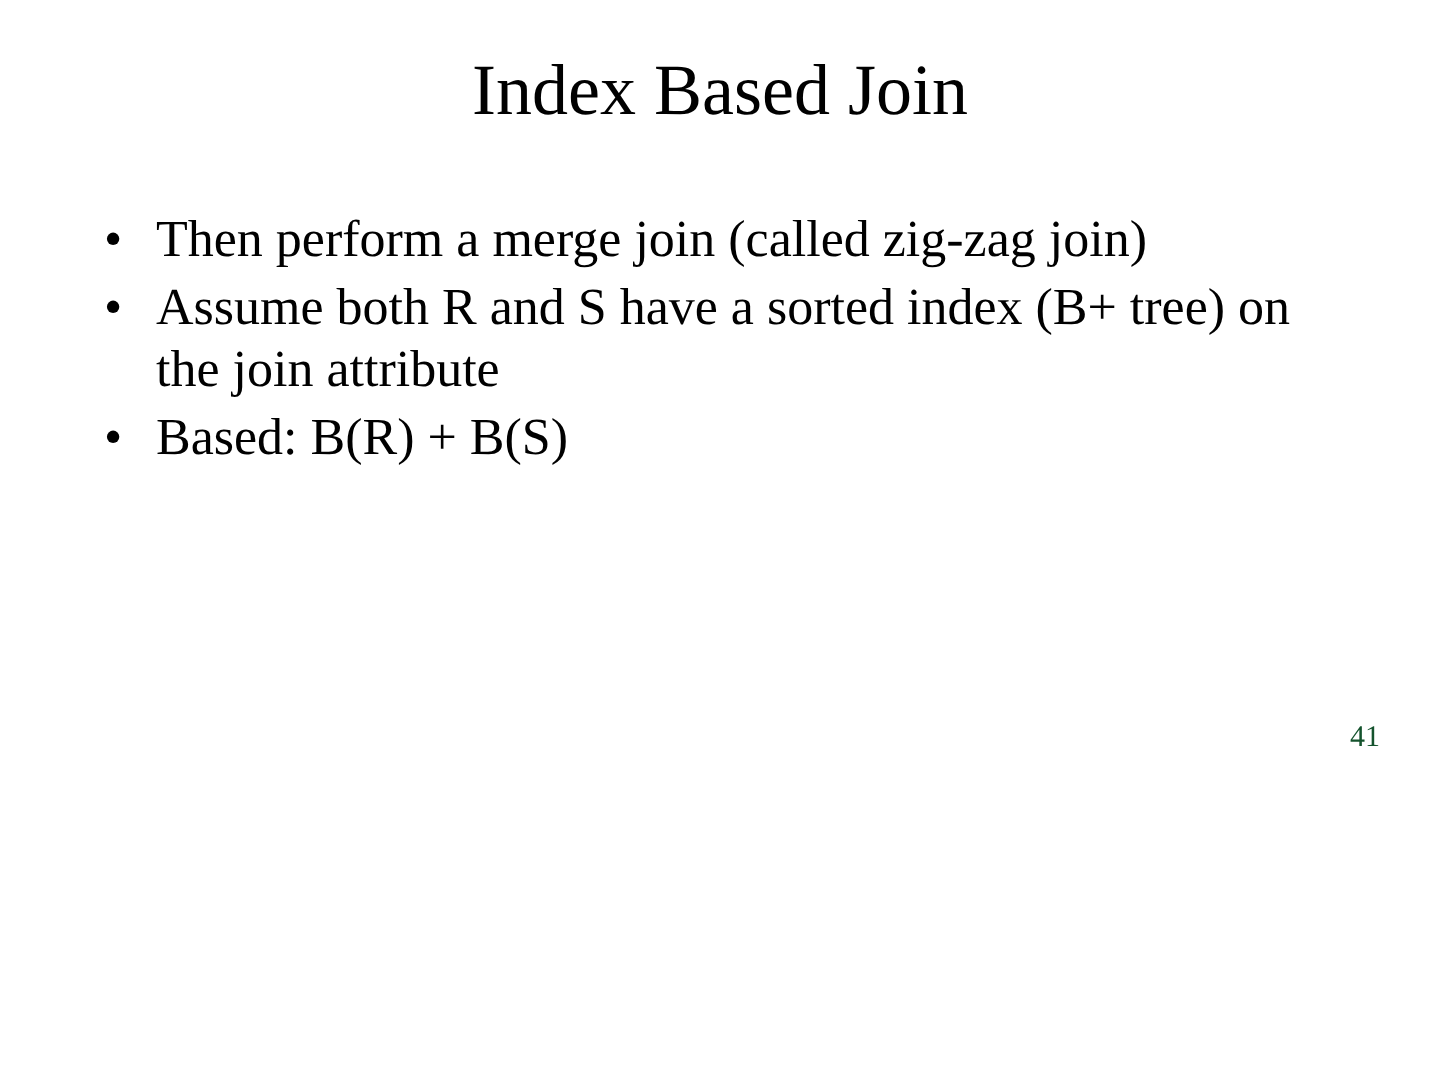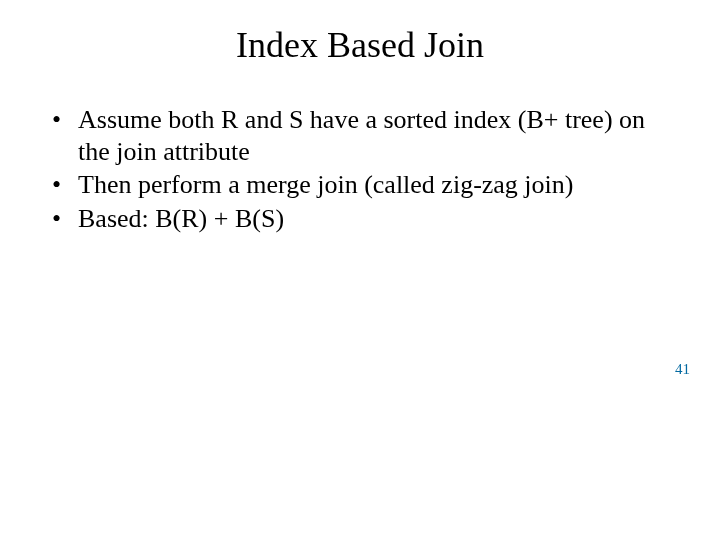--- a/index.html
+++ b/index.html
@@ -40,27 +40,27 @@
     left: 4px;
     top: 0;
     font-size: 26px;
     line-height: 1.22;
   }
   .page-number {
     position: absolute;
     right: 30px;
     bottom: 18px;
     font-size: 15px;
-    color: #0369a1;
+    color: #14532d;
   }
 </style>
 </head>
 <body>
 
 <div class="slide">
   <h1 class="title">Index Based Join</h1>
   <ul class="bullets">
+    <li>Then perform a merge join (called zig-zag join)</li>
     <li>Assume both R and S have a sorted index (B+ tree) on the join attribute</li>
-    <li>Then perform a merge join (called zig-zag join)</li>
     <li>Based: B(R) + B(S)</li>
   </ul>
   <div class="page-number">41</div>
 </div>
 
 </body></html>

